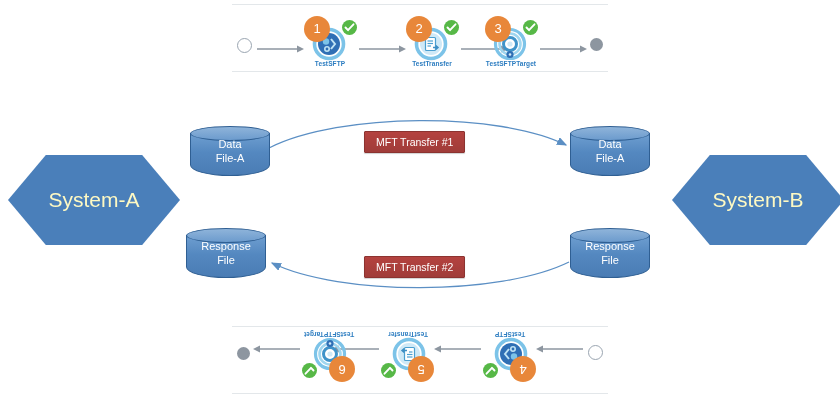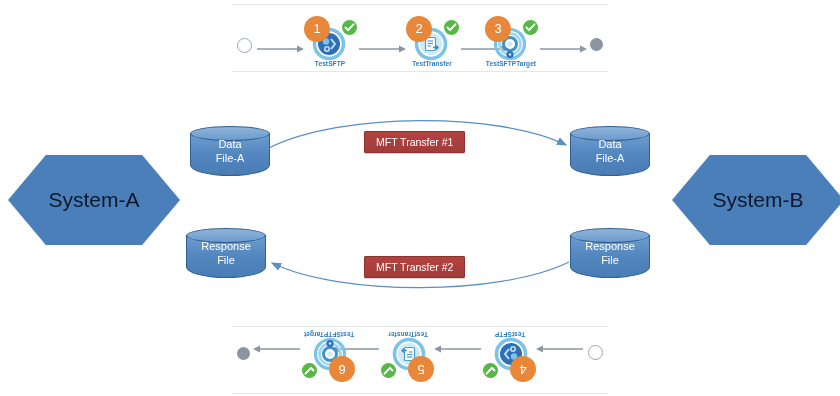--- a/index.html
+++ b/index.html
@@ -106,21 +106,21 @@
 
   
   .hexagon{
     position:absolute;
     width:172px;height:90px;
     background:#4a7fba;
     clip-path:polygon(22% 0%, 78% 0%, 100% 50%, 78% 100%, 22% 100%, 0% 50%);
     display:flex;
     align-items:center;
     justify-content:center;
-    color:#0f172a;
+    color:#fef9c3;
     font-size:21px;
   }
   .hexagon.left{ left:8px; top:155px; }
   .hexagon.right{ left:672px; top:155px; }
 
   
   .cyl{
     position:absolute;
     width:80px;height:60px;
   }

